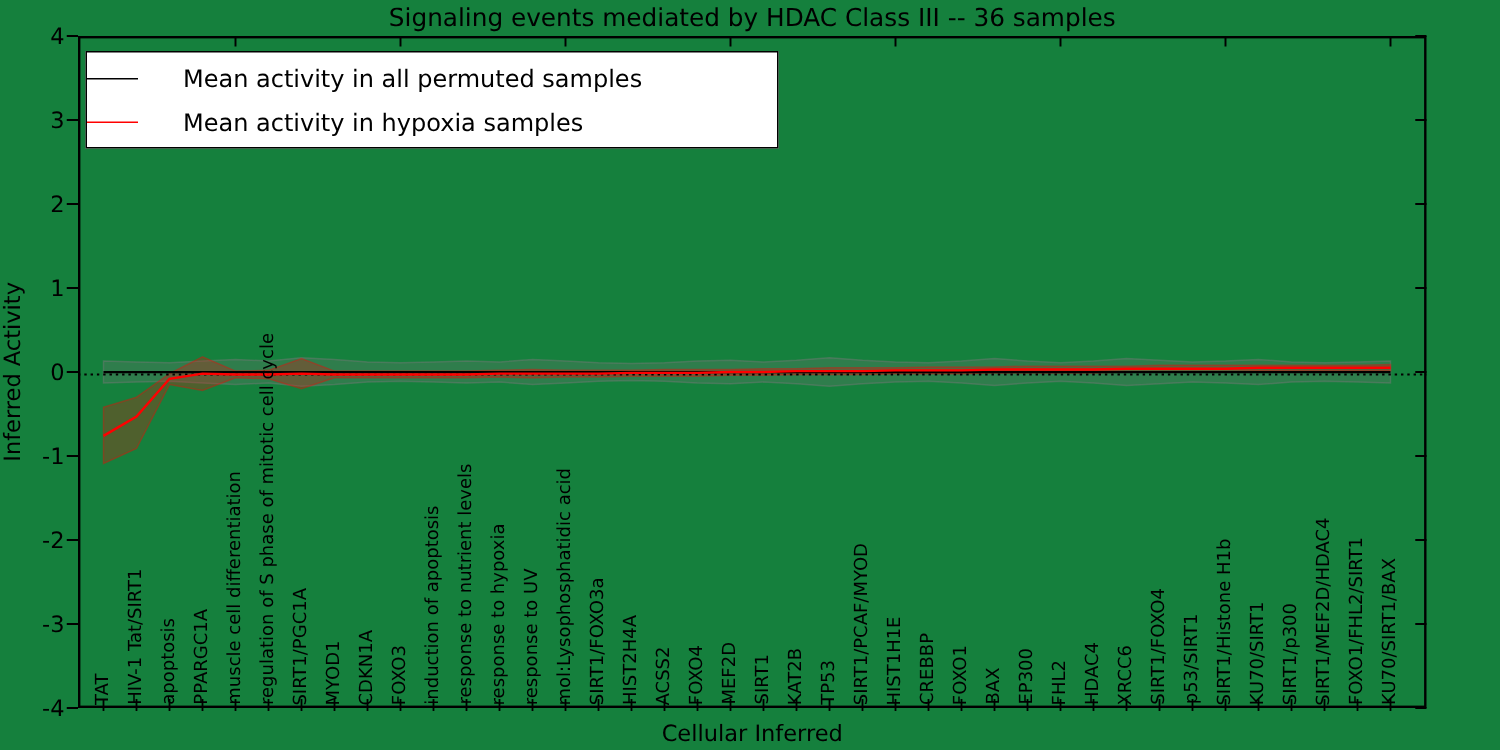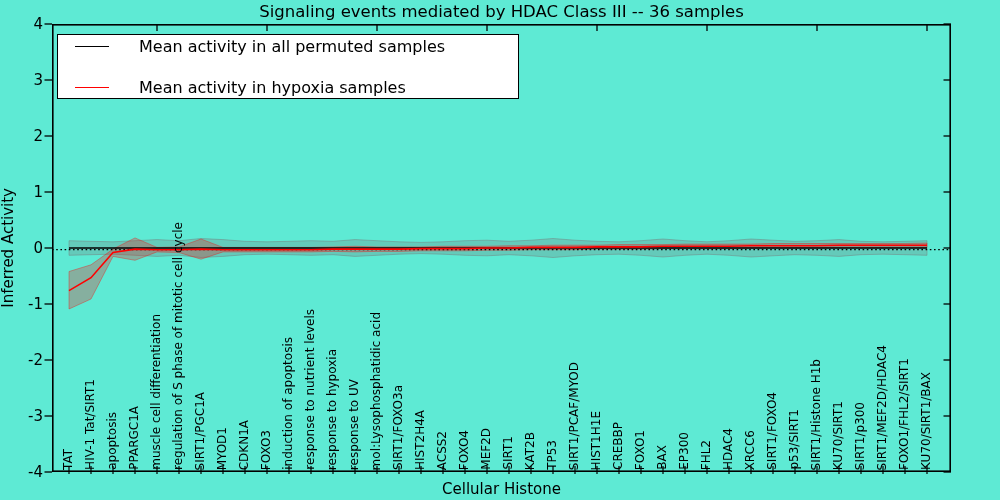--- a/index.html
+++ b/index.html
@@ -1,17 +1,17 @@
 <!DOCTYPE html>
 <html><head>
 <meta charset="utf-8">
 <style>
   html,body{margin:0;padding:0;background:#ffffff;}
   #figure{
-    position:relative;width:1000px;height:500px;background:#5eead4;
+    position:relative;width:1000px;height:500px;background:#15803d;
     font-family:"DejaVu Sans","Liberation Sans",sans-serif;color:#000;overflow:hidden;
   }
   #plot-svg{position:absolute;left:0;top:0;width:1000px;height:500px;}
   .chart-title{
     position:absolute;left:52px;top:2px;width:899px;text-align:center;
     font-size:16.5px;white-space:nowrap;
   }
   .x-axis-title{
     position:absolute;left:52px;top:480px;width:899px;text-align:center;font-size:15px;
   }
@@ -23,21 +23,21 @@
   .ytick{
     position:absolute;left:14px;width:29px;text-align:right;font-size:15px;
     height:18px;line-height:18px;
   }
   .xtick{
     position:absolute;bottom:30px;font-size:12px;letter-spacing:0px;
   }
   .legend{
     position:absolute;left:57px;top:34px;width:462px;height:65px;box-sizing:border-box;
     border:1.6px solid #000;background:#fff;display:flex;flex-direction:column;
-    justify-content:space-between;gap:7px;padding-left:17px;
+    justify-content:center;gap:7px;padding-left:0;
   }
   .legend-row{display:flex;align-items:center;height:22px;}
   .legend-sample{display:inline-block;width:34px;height:0;border-top-width:1.7px;border-top-style:solid;margin-right:30px;}
   .legend-label{font-size:16px;white-space:nowrap;}
 </style>
 </head>
 <body>
 
 <div id="figure">
 
@@ -115,21 +115,21 @@
       <line x1="927" x2="927" y1="466" y2="474" stroke="#000" stroke-width="1.2"></line>
       <line x1="927" x2="927" y1="24" y2="31" stroke="#000" stroke-width="1.3"></line>
     </svg>
 
   <div class="chart-title">Signaling events mediated by HDAC Class III -- 36 samples</div>
 
   <div class="y-axis-title-wrap">
     <span class="vt">Inferred Activity</span>
   </div>
 
-  <div class="x-axis-title">Cellular Histone</div>
+  <div class="x-axis-title">Cellular Inferred</div>
 
   <div id="ytick-labels">
       <div class="ytick" style="top: 15px;">4</div>
       <div class="ytick" style="top: 71px;">3</div>
       <div class="ytick" style="top: 127px;">2</div>
       <div class="ytick" style="top: 183px;">1</div>
       <div class="ytick" style="top: 239px;">0</div>
       <div class="ytick" style="top: 295px;">-1</div>
       <div class="ytick" style="top: 351px;">-2</div>
       <div class="ytick" style="top: 407px;">-3</div>

